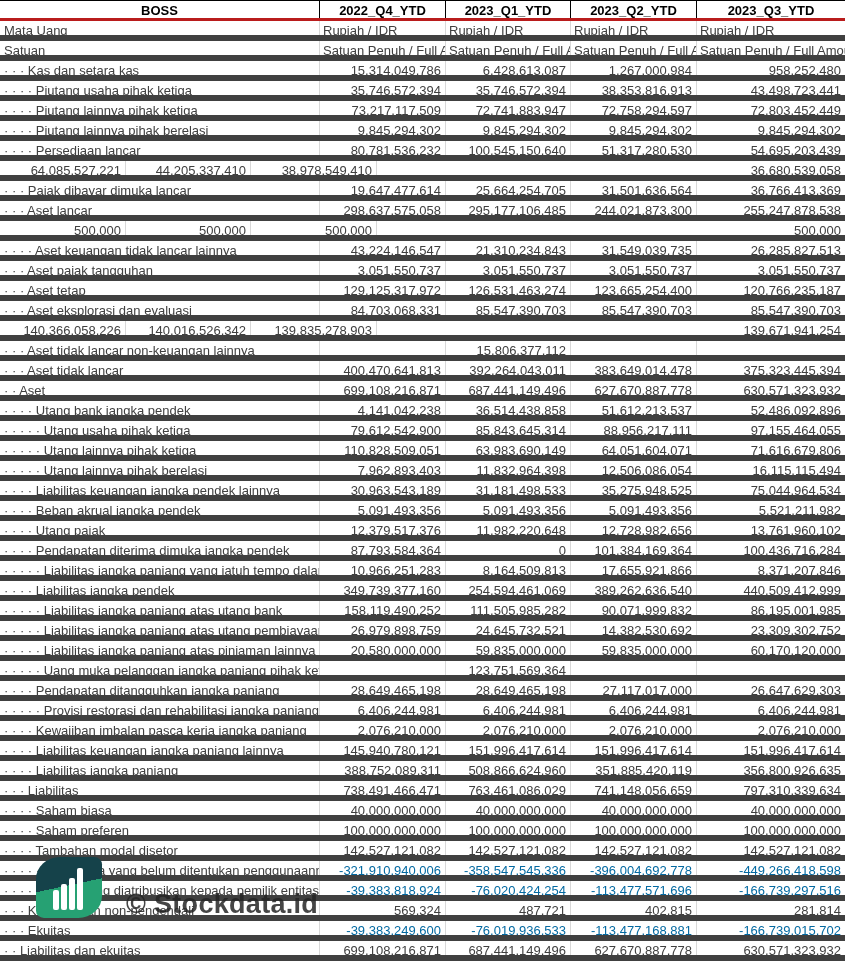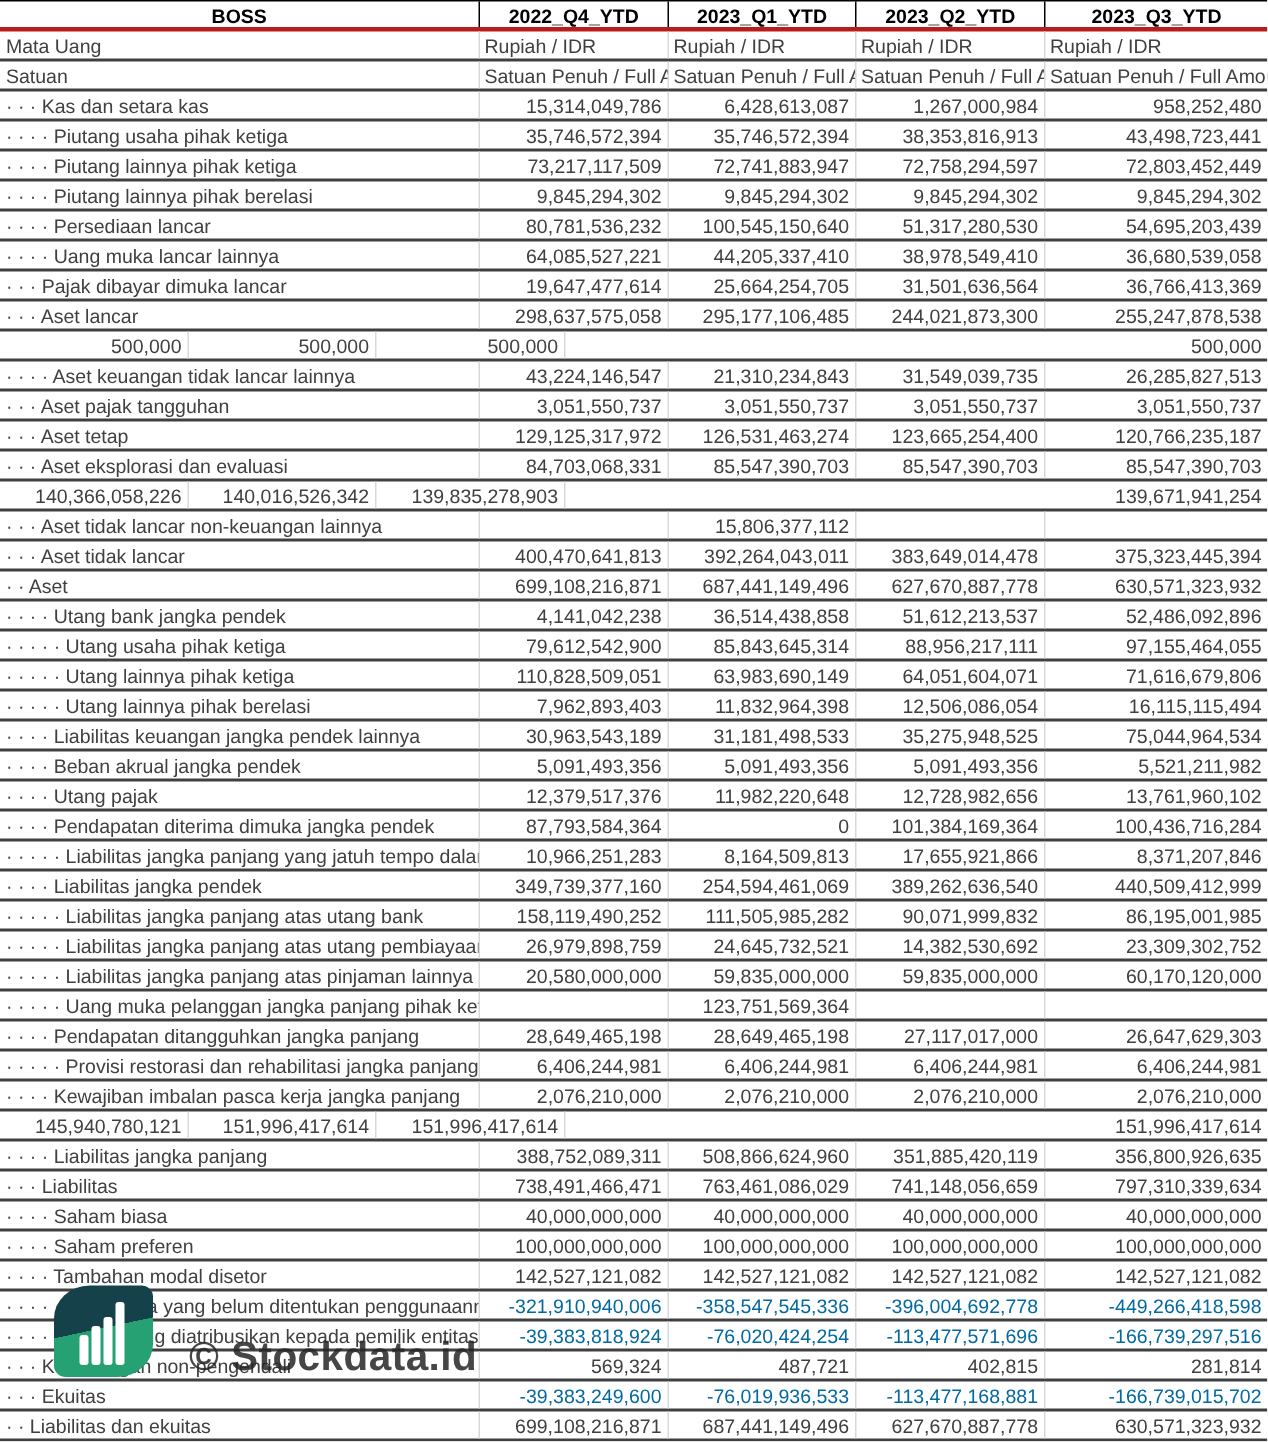--- a/index.html
+++ b/index.html
@@ -1,20 +1,20 @@
 <!DOCTYPE html>
 <html><head>
 <meta charset="utf-8">
 <style>
   html,body{margin:0;padding:0;background:#fff;}
   .sheet{
     position:relative;width:845px;height:961px;background:#fff;overflow:hidden;
     font-family:"Liberation Sans",sans-serif;font-size:13px;color:#404040;
   }
-  .row{display:flex;height:20px;box-sizing:border-box;border-bottom:2px solid #404040;background:transparent;}
+  .row{display:flex;height:20px;box-sizing:border-box;border-bottom:6px solid #404040;background:transparent;}
   .header-row{height:21px;border-top:1px solid #000;border-bottom:3px solid #b91c1c;font-weight:700;color:#000;}
   .cell{box-sizing:border-box;overflow:hidden;white-space:nowrap;line-height:19px;}
   .c0{width:320px;padding:0 2px 0 4px;border-right:1px solid #d8d8d8;}
   .c1{width:126px;border-right:1px solid #d8d8d8;}
   .c2{width:125px;border-right:1px solid #d8d8d8;}
   .c3{width:126px;border-right:1px solid #d8d8d8;}
   .c4{flex:1;}
   .header-row .c0,.header-row .c1,.header-row .c2,.header-row .c3{border-right:1px solid #000;}
   .hc{text-align:center;padding:0;}
   .meta .cv{text-align:left;padding-left:3px;}
@@ -92,21 +92,20 @@
         <div class="cell c4 cv">9,845,294,302</div>
       </div>
       <div class="row data">
         <div class="cell c0 cl">· · · · Persediaan lancar</div>
         <div class="cell c1 cv">80,781,536,232</div>
         <div class="cell c2 cv">100,545,150,640</div>
         <div class="cell c3 cv">51,317,280,530</div>
         <div class="cell c4 cv">54,695,203,439</div>
       </div>
       <div class="row data">
-        <div class="cell c0 cl">· · · · Uang muka lancar lainnya</div>
         <div class="cell c1 cv">64,085,527,221</div>
         <div class="cell c2 cv">44,205,337,410</div>
         <div class="cell c3 cv">38,978,549,410</div>
         <div class="cell c4 cv">36,680,539,058</div>
       </div>
       <div class="row data">
         <div class="cell c0 cl">· · · Pajak dibayar dimuka lancar</div>
         <div class="cell c1 cv">19,647,477,614</div>
         <div class="cell c2 cv">25,664,254,705</div>
         <div class="cell c3 cv">31,501,636,564</div>
@@ -293,20 +292,21 @@
         <div class="cell c4 cv">6,406,244,981</div>
       </div>
       <div class="row data">
         <div class="cell c0 cl">· · · · Kewajiban imbalan pasca kerja jangka panjang</div>
         <div class="cell c1 cv">2,076,210,000</div>
         <div class="cell c2 cv">2,076,210,000</div>
         <div class="cell c3 cv">2,076,210,000</div>
         <div class="cell c4 cv">2,076,210,000</div>
       </div>
       <div class="row data">
+        <div class="cell c0 cl">· · · · Liabilitas keuangan jangka panjang lainnya</div>
         <div class="cell c1 cv">145,940,780,121</div>
         <div class="cell c2 cv">151,996,417,614</div>
         <div class="cell c3 cv">151,996,417,614</div>
         <div class="cell c4 cv">151,996,417,614</div>
       </div>
       <div class="row data">
         <div class="cell c0 cl">· · · · Liabilitas jangka panjang</div>
         <div class="cell c1 cv">388,752,089,311</div>
         <div class="cell c2 cv">508,866,624,960</div>
         <div class="cell c3 cv">351,885,420,119</div>

